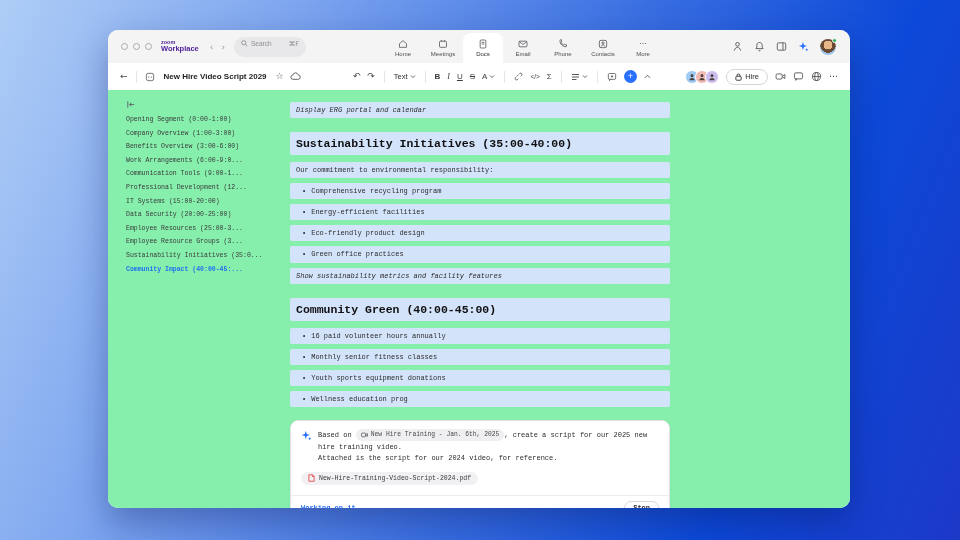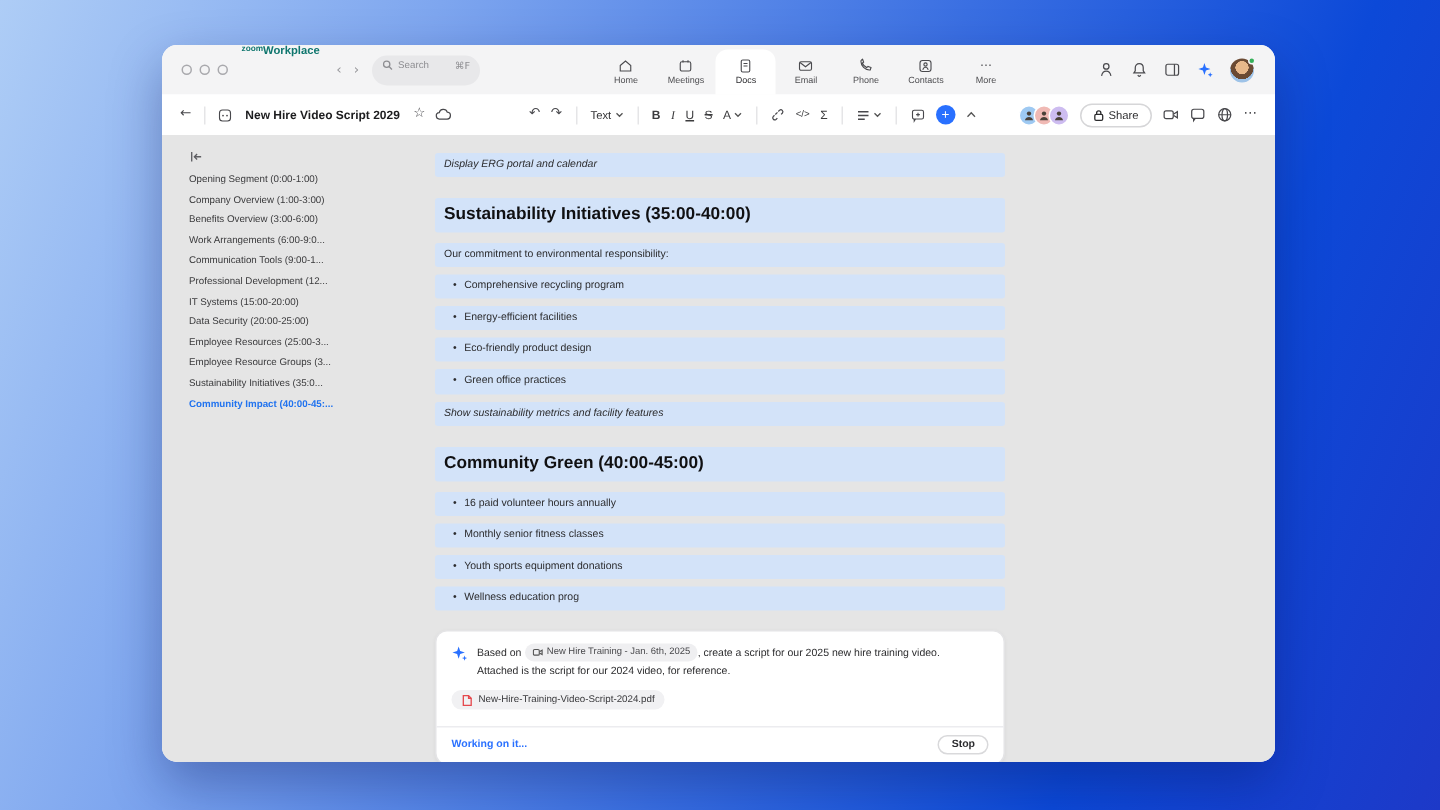--- a/index.html
+++ b/index.html
@@ -12,21 +12,21 @@
   svg{display:block;}
   .window{
     position:absolute;left:108px;top:30px;width:742px;height:478px;
     background:#fff;border-radius:10px;box-shadow:0 14px 34px rgba(8,20,90,.35);
     display:flex;flex-direction:column;overflow:hidden;
   }
   
   .tabbar{height:33px;background:#f4f4f5;display:flex;align-items:stretch;flex-shrink:0;}
   .traffic{display:flex;align-items:center;gap:5px;padding:0 9px 0 13px;}
   .light{width:7px;height:7px;border-radius:50%;border:1px solid #a9a9ad;}
-  .brand{display:flex;flex-direction:row;justify-content:center;line-height:1.1;margin-right:7px;color:#0f766e;}
+  .brand{display:flex;flex-direction:column;justify-content:center;line-height:1.1;margin-right:7px;color:#4c1d95;}
   .brand .z{font-size:5.5px;font-weight:bold;}
   .brand .w{font-size:7.5px;font-weight:bold;}
   .nav-chev{align-self:center;color:#97979b;font-size:9px;padding:0 4px;font-family:"DejaVu Sans",sans-serif;}
   .search-pill{width:72px;height:20px;background:#e8e8ea;border-radius:10px;display:flex;align-items:flex-start;
     padding:3px 7px;gap:3px;color:#8e8e92;font-size:6.5px;align-self:center;margin:0 5px;}
   .search-text{width:17px;line-height:7px;}
   .search-short{margin-left:auto;font-family:"DejaVu Sans",sans-serif;}
   .tabs{display:flex;align-items:stretch;margin-left:72px;}
   .tab{width:40px;display:flex;flex-direction:column;align-items:center;justify-content:center;gap:2px;
     color:#4f4f52;font-size:6px;padding-top:2px;cursor:default;}
@@ -62,21 +62,21 @@
     display:flex;align-items:center;justify-content:center;}
   .collab .av svg{width:8px;height:8px;fill:#4a4038;}
   .av.c1{background:#9ec9f2;}
   .av.c2{background:#f0b9b4;}
   .av.c3{background:#cdbcf0;}
   .share-btn{display:flex;align-items:center;gap:3px;border:1px solid #d6d6d8;border-radius:9px;
     padding:2.5px 8px;font-size:7.5px;color:#2c2c2e;background:#fff;}
   .share-btn svg{width:7px;height:8px;stroke:#2c2c2e;fill:none;stroke-width:1;}
   .tb-right .icon svg{width:11px;height:11px;stroke:#48484c;fill:none;stroke-width:.9;}
   
-  .content{flex:1;display:flex;min-height:0;background:#e5e5e5;}
+  .content{flex:1;display:flex;min-height:0;background:#86efac;font-family:Liberation Mono, monospace;}
   .sidebar{width:162px;flex-shrink:0;padding:10px 0 0 18px;}
   .collapse{color:#5f5f63;margin-bottom:7px;}
   .collapse svg{width:9px;height:9px;stroke:#5f5f63;fill:none;stroke-width:1;}
   .outline-item{font-size:6.5px;color:#3a3a3c;margin-bottom:6.6px;white-space:nowrap;overflow:hidden;cursor:default;}
   .outline-item.active{color:#2173ef;font-weight:bold;}
   .docarea{flex:1;padding:12px 0 0 20px;overflow:hidden;}
   .block{width:380px;background:#d3e3f9;border-radius:2px;padding:4px 6px;margin-bottom:5px;
     font-size:7px;color:#2c2c2e;line-height:1.15;}
   .block.h2{font-size:11.5px;font-weight:bold;margin:14px 0 7px;padding:5px 6px;color:#101012;}
   .block.italic{font-style:italic;}
@@ -301,21 +301,21 @@
               <circle cx="5" cy="3.4" r="1.8"></circle>
               <path d="M1.6 9c.5-2 1.9-2.8 3.4-2.8S7.9 7 8.4 9Z"></path>
             </svg>
           </span>
       </div>
       <span class="share-btn">
         <svg viewBox="0 0 8 9">
             <rect x="1" y="3.6" width="6" height="4.6" rx="1"></rect>
             <path d="M2.4 3.6V2.6a1.6 1.6 0 0 1 3.2 0v1"></path>
           </svg>
-        <span>Share</span>
+        <span>Hire</span>
       </span>
       <span class="icon">
           <svg viewBox="0 0 12 12">
             <rect x="1.2" y="3.2" width="6.6" height="5.6" rx="1.4"></rect>
             <path d="M8.2 5.4l2.6-1.6v4.4L8.2 6.6"></path>
           </svg>
         </span>
       <span class="icon">
           <svg viewBox="0 0 12 12">
             <rect x="1.6" y="2" width="8.8" height="6.6" rx="1.6"></rect>

